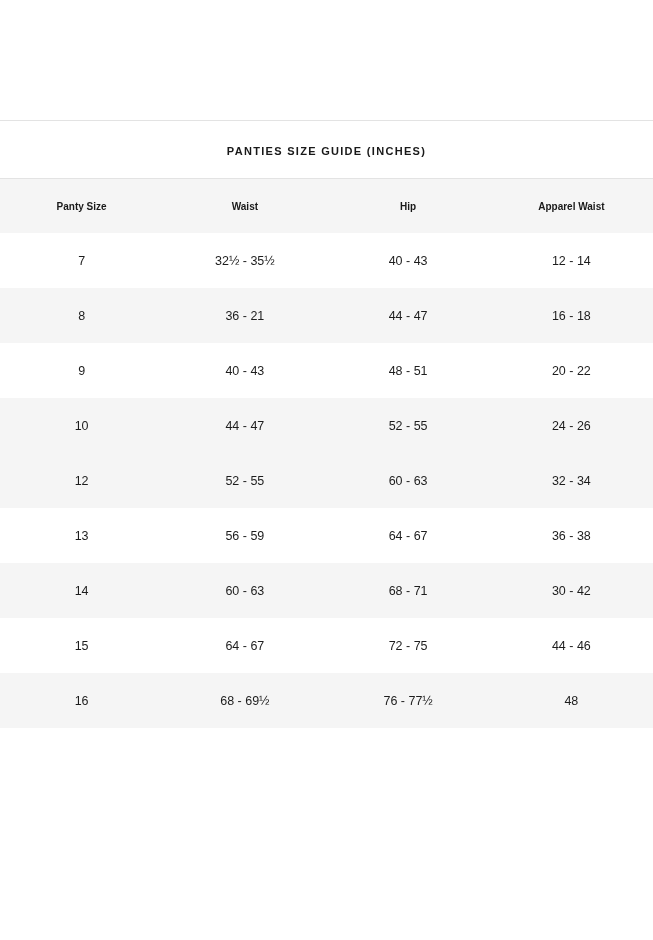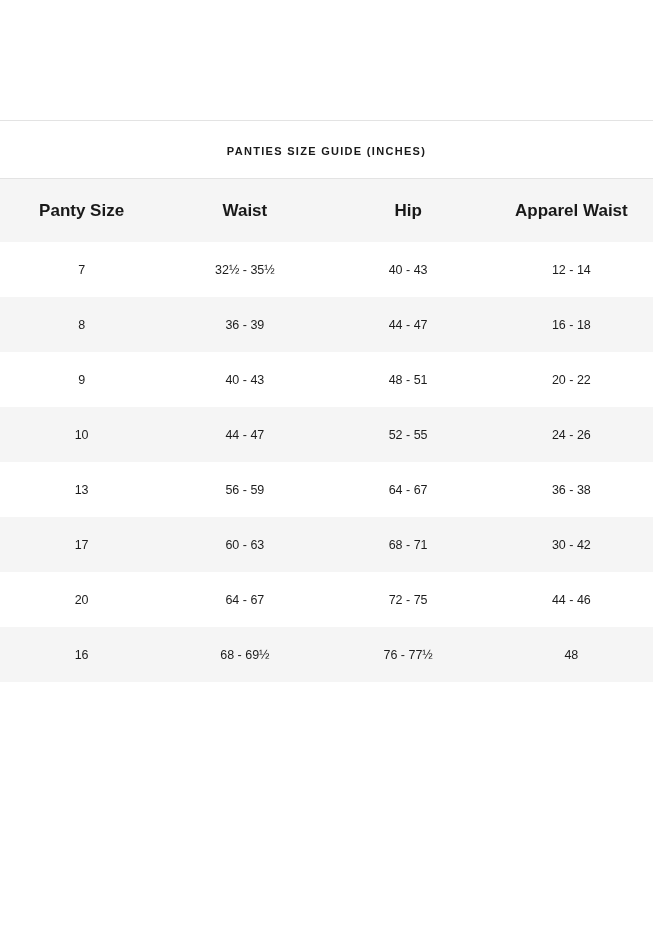--- a/index.html
+++ b/index.html
@@ -47,21 +47,21 @@
   .title-text {
     font-size: 11px;
     font-weight: bold;
     letter-spacing: 1.3px;
     color: #191919;
     text-transform: uppercase;
   }
 
   .head-row th {
     background: #f5f5f5;
-    font-size: 17px;
+    font-size: 10px;
     font-weight: bold;
     color: #191919;
     padding: 22px 8px 21px 8px;
     text-align: center;
     border: none;
   }
 
   .size-table tbody tr td {
     font-size: 12.5px;
     font-weight: normal;
@@ -111,50 +111,56 @@
     </thead>
     <tbody>
       <tr class="odd">
         <td class="col-0">7</td>
         <td class="col-1">32½ - 35½</td>
         <td class="col-2">40 - 43</td>
         <td class="col-3">12 - 14</td>
       </tr>
       <tr class="even">
         <td class="col-0">8</td>
-        <td class="col-1">36 - 39</td>
+        <td class="col-1">36 - 21</td>
         <td class="col-2">44 - 47</td>
         <td class="col-3">16 - 18</td>
       </tr>
       <tr class="odd">
         <td class="col-0">9</td>
         <td class="col-1">40 - 43</td>
         <td class="col-2">48 - 51</td>
         <td class="col-3">20 - 22</td>
       </tr>
       <tr class="even">
         <td class="col-0">10</td>
         <td class="col-1">44 - 47</td>
         <td class="col-2">52 - 55</td>
         <td class="col-3">24 - 26</td>
       </tr>
+      <tr class="even">
+        <td class="col-0">12</td>
+        <td class="col-1">52 - 55</td>
+        <td class="col-2">60 - 63</td>
+        <td class="col-3">32 - 34</td>
+      </tr>
       <tr class="odd">
         <td class="col-0">13</td>
         <td class="col-1">56 - 59</td>
         <td class="col-2">64 - 67</td>
         <td class="col-3">36 - 38</td>
       </tr>
       <tr class="even">
-        <td class="col-0">17</td>
+        <td class="col-0">14</td>
         <td class="col-1">60 - 63</td>
         <td class="col-2">68 - 71</td>
         <td class="col-3">30 - 42</td>
       </tr>
       <tr class="odd">
-        <td class="col-0">20</td>
+        <td class="col-0">15</td>
         <td class="col-1">64 - 67</td>
         <td class="col-2">72 - 75</td>
         <td class="col-3">44 - 46</td>
       </tr>
       <tr class="even">
         <td class="col-0">16</td>
         <td class="col-1">68 - 69½</td>
         <td class="col-2">76 - 77½</td>
         <td class="col-3">48</td>
       </tr>

